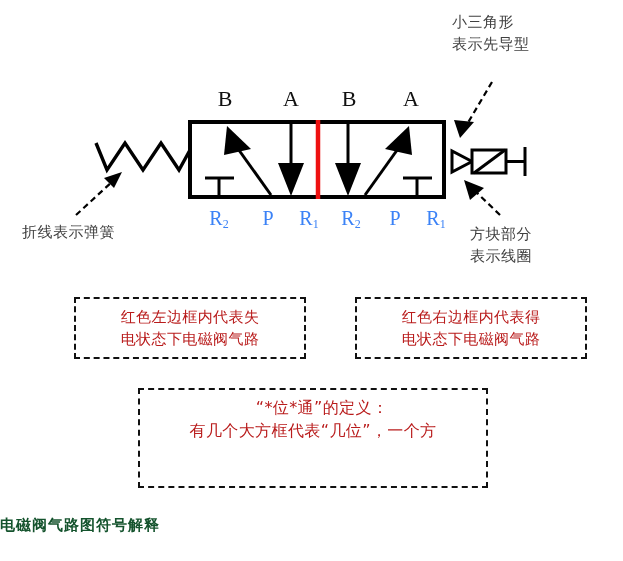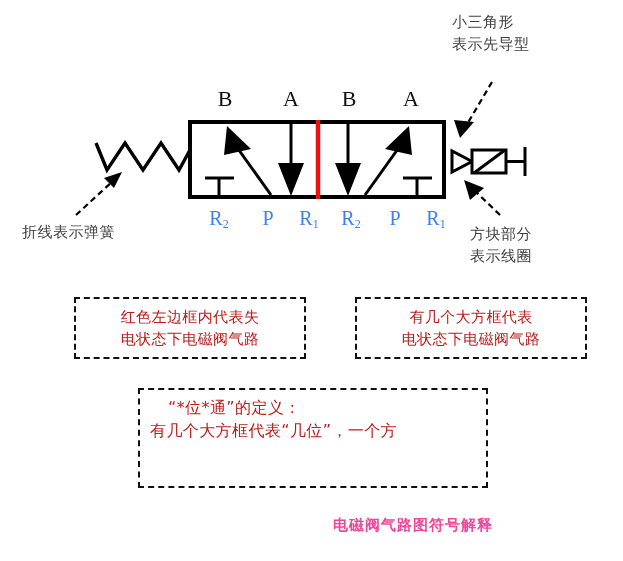--- a/index.html
+++ b/index.html
@@ -78,34 +78,34 @@
   }
   #note-left  { left: 74px;  top: 297px; width: 232px; height: 62px; }
   #note-right { left: 355px; top: 297px; width: 232px; height: 62px; }
 
   #note-definition {
     left: 138px; top: 388px; width: 350px; height: 100px;
     display: block;
     padding: 7px 10px 0 10px;
   }
   #note-definition .note-text {
-    text-align: left;
+    text-align: center;
     font-size: 16px;
     line-height: 1.42;
   }
   #def-title { padding-left: 18px; }
 
   
   #caption {
     left: 0; top: 516px; width: 493px;
-    text-align: right;
+    text-align: left;
     font-family: "DejaVu Sans", "Liberation Sans", sans-serif;
     font-size: 15px;
     font-weight: bold;
-    color: #ec4899;
+    color: #14532d;
     letter-spacing: 1px;
   }
 
   svg { display: block; }
 </style>
 </head>
 <body>
 
 <div class="canvas">
 
@@ -185,21 +185,21 @@
   <div class="abs port-bottom" style="left:419px; top:207px;">
     <span>R</span><sub>1</sub>
   </div>
 
   <div class="abs note-box" id="note-left">
     <div class="note-text">红色左边框内代表失
 电状态下电磁阀气路</div>
   </div>
 
   <div class="abs note-box" id="note-right">
-    <div class="note-text">有几个大方框代表
+    <div class="note-text">红色右边框内代表得
 电状态下电磁阀气路</div>
   </div>
 
   <div class="abs note-box" id="note-definition">
     <div class="note-text" id="def-title">“*位*通”的定义：</div>
     <div class="note-text">有几个大方框代表“几位”，一个方</div>
   </div>
 
   <div class="abs" id="caption">电磁阀气路图符号解释</div>
 

